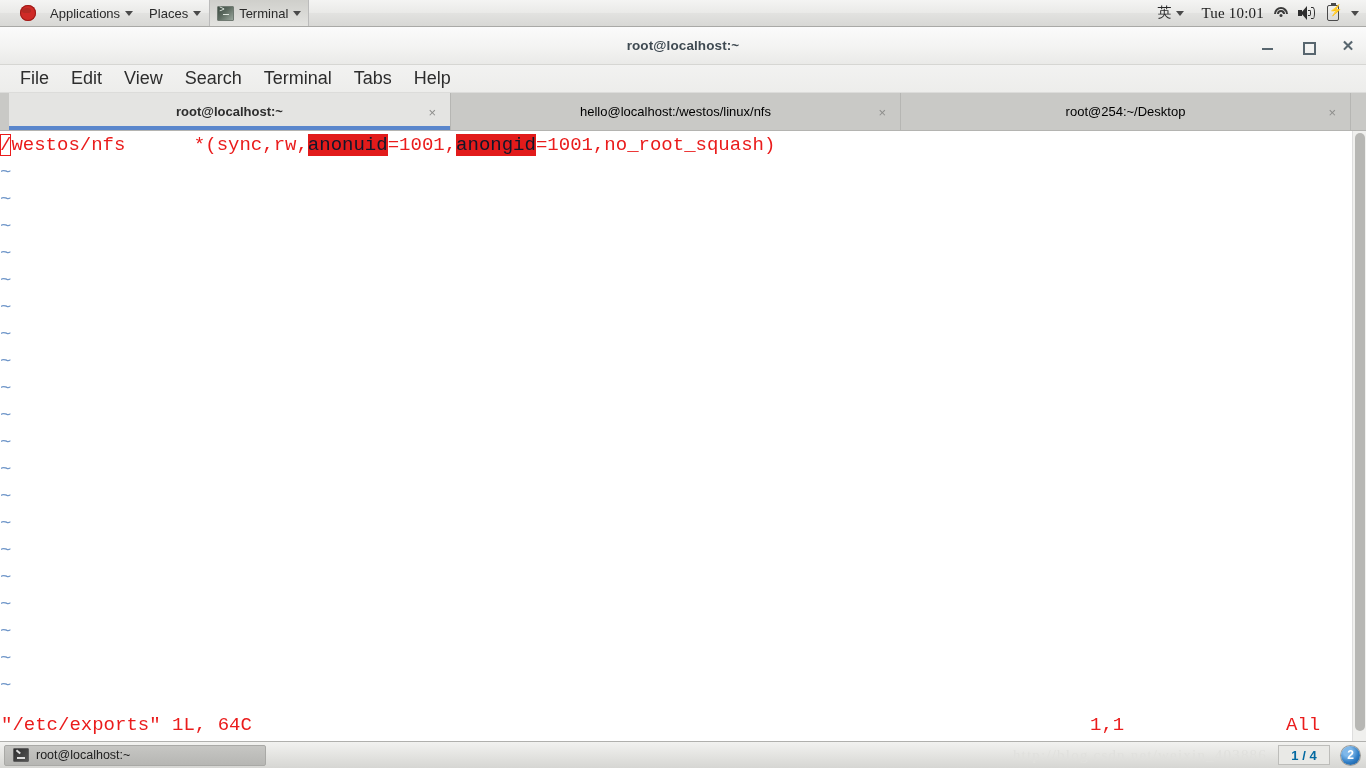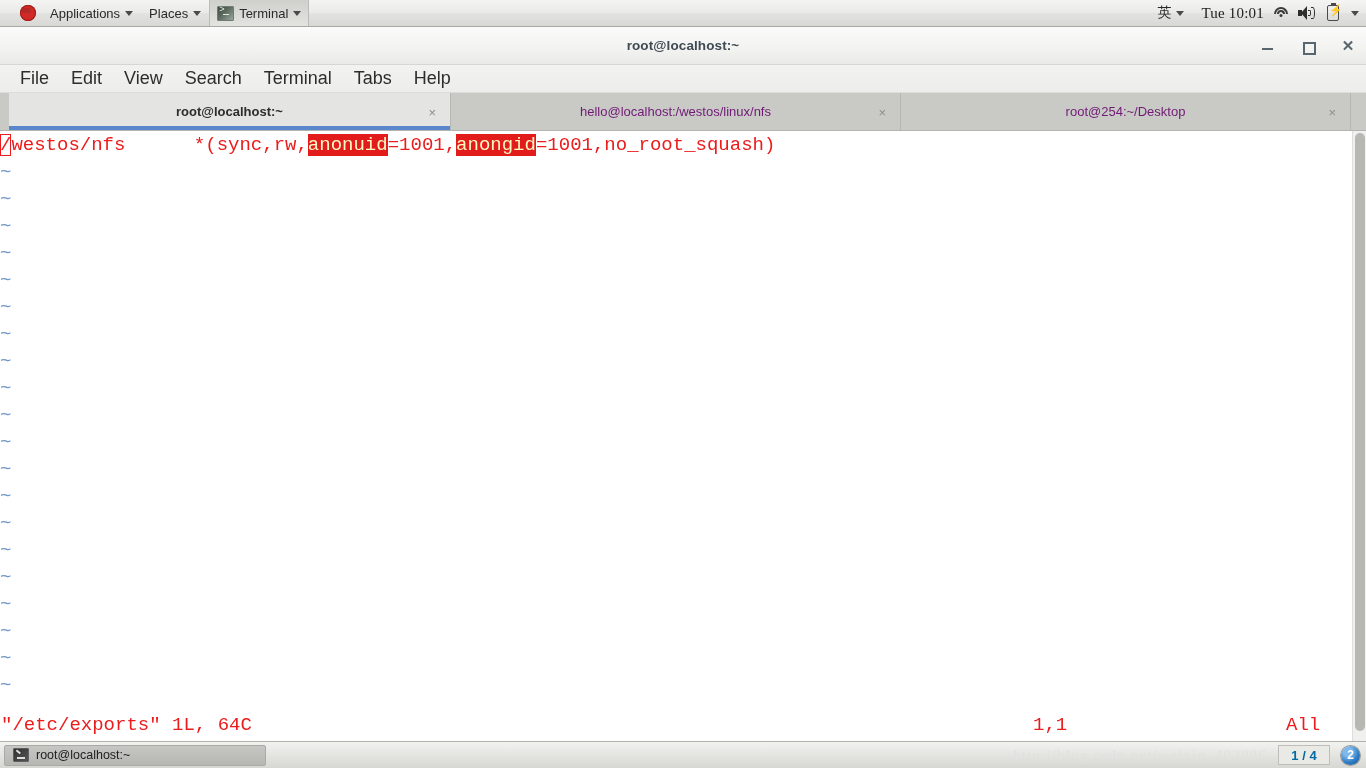--- a/index.html
+++ b/index.html
@@ -114,49 +114,49 @@
   .tab{
     position:relative; display:flex; align-items:center; justify-content:center;
     width:450px; flex:none; background:#c9c9c6; cursor:pointer;
     border-right:1px solid #b6b6b3;
   }
   .tab:first-child{ margin-left:9px; width:442px;}
   .tab.active{ background:#e4e4e2; }
   .tab.active:after{
     content:""; position:absolute; left:0; right:0; bottom:0; height:4px; background:#5a86cc;
   }
-  .tab-label{ font-size:13px; color:#701a75; }
+  .tab-label{ font-size:13px; color:#000000; }
   .tab.active .tab-label{ color:#2d2d2d; font-weight:bold; }
   .tab-close{
     position:absolute; right:14px; top:50%; transform:translateY(-50%);
     font-size:13px; color:#8d8d8b; cursor:pointer;
   }
 
   
   .term{
     flex:1; position:relative; background:#ffffff; overflow:hidden;
     font-family:"Liberation Mono","DejaVu Sans Mono",monospace;
     font-size:19px; line-height:27px;
   }
   .term-inner{ position:absolute; left:0; top:0; right:14px; bottom:0; padding-top:1px; }
 
   .vline{ white-space:pre; color:#ea1c1c; height:27px; }
   .vline .cursor{
     background:#ffffff; color:#ea1c1c; outline:1.6px solid #ea1c1c; outline-offset:-1.6px;
   }
-  .vline .hl{ background:#e21b1b; color:#fef9c3; }
+  .vline .hl{ background:#e21b1b; color:#0f172a; }
   .tilde{ color:#6f96c9; height:27px; white-space:pre; }
 
   .statusline{
     position:absolute; left:0; right:14px; bottom:0; height:32px;
     display:flex; align-items:center; color:#ea1c1c; white-space:pre;
     font-family:"Liberation Mono","DejaVu Sans Mono",monospace; font-size:19px;
   }
   .st-file{ padding-left:1px; }
-  .st-pos{ position:absolute; left:1033px;font-family:Liberation Mono, monospace; }
+  .st-pos{ position:absolute; left:1090px;font-family:Liberation Mono, monospace; }
   .st-pct{ position:absolute; left:1286px; }
 
   .scrollbar{
     position:absolute; right:0; top:0; width:14px; height:100%;
     background:#f0f0ee; border-left:1px solid #dedede;
   }
   .scroll-thumb{
     position:absolute; left:2px; top:2px; width:10px; height:98%;
     background:#b7b7b4; border-radius:5px;
   }

